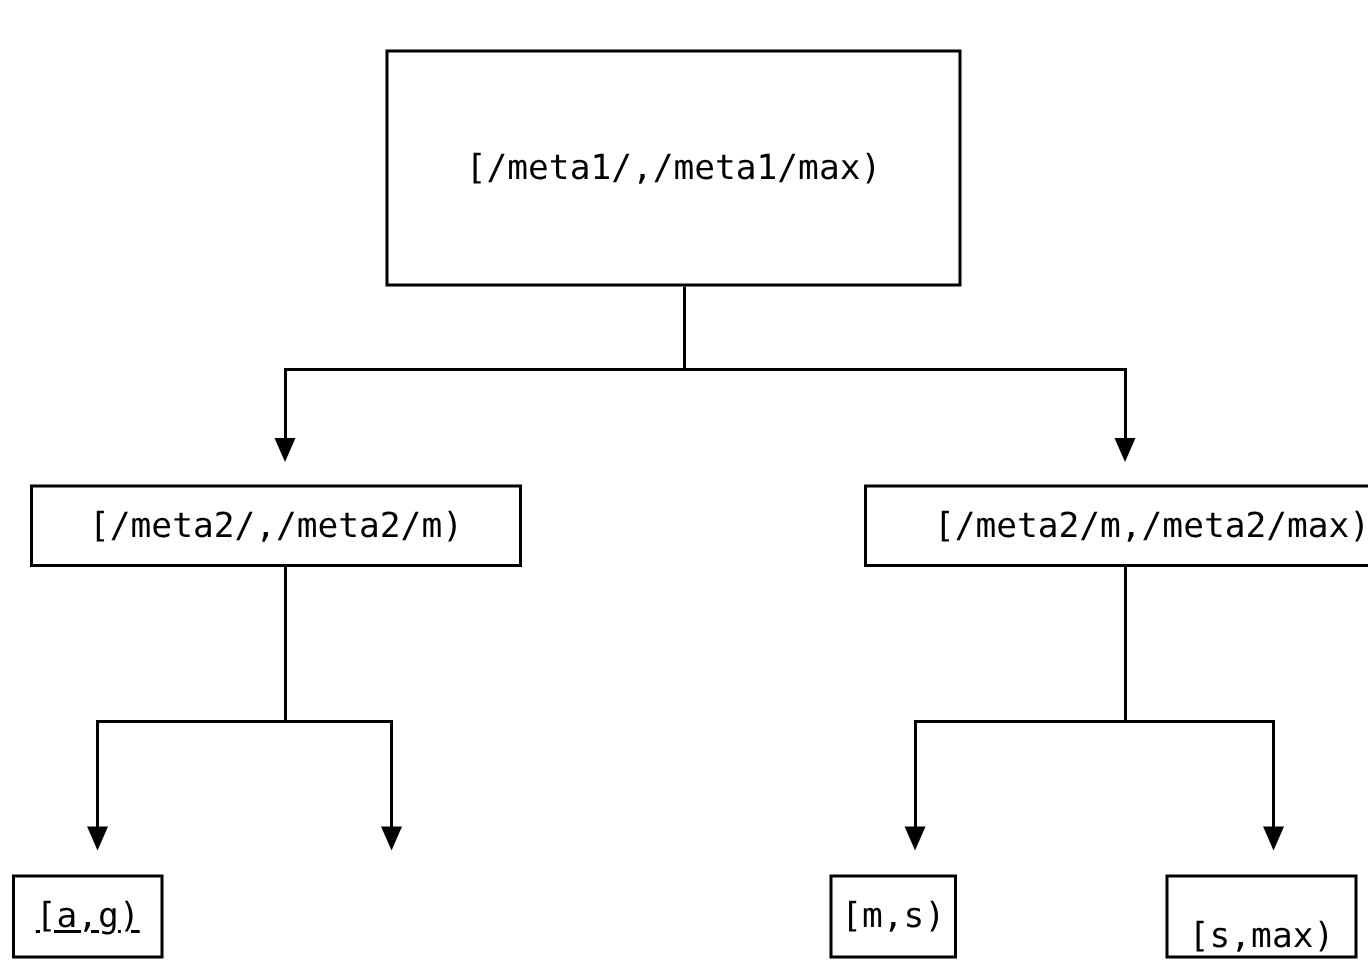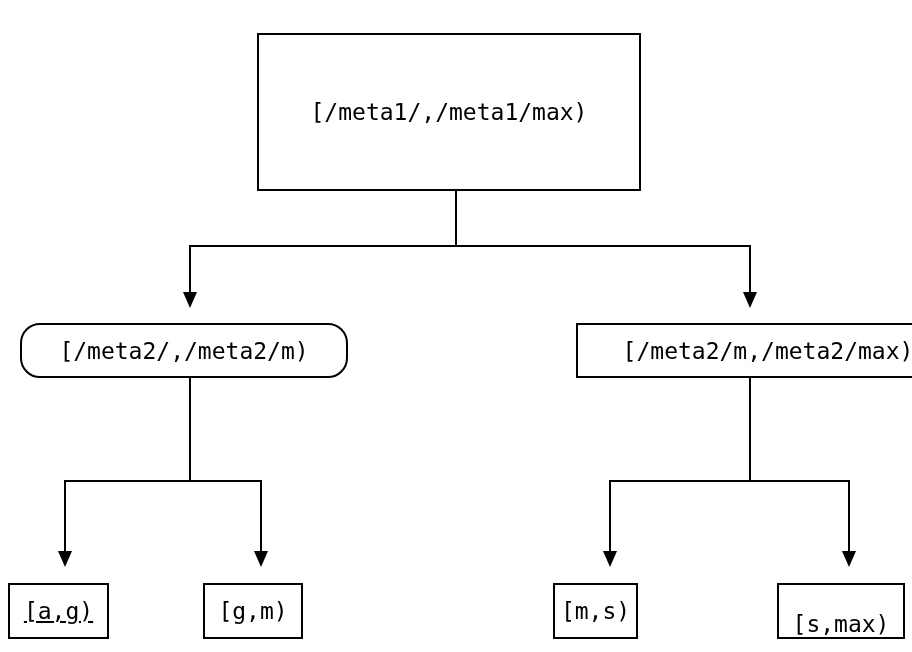--- a/index.html
+++ b/index.html
@@ -37,21 +37,21 @@
     border: 2px solid #000000;
     background: #ffffff;
     display: flex;
     align-items: center;
     justify-content: center;
     font-size: 23px;
     color: #000000;
     white-space: nowrap;
   }
   .node-root   { left: 257px; top: 12px;  width: 384px; height: 158px; margin-top: 21px; }
-  .node-l1-left  { left: 20px;  top: 323px; width: 328px; height: 55px; border-radius: 20px; }
+  .node-l1-left  { left: 20px;  top: 323px; width: 328px; height: 55px; }
   .node-l1-right { left: 576px; top: 323px; width: 384px; height: 55px; }
   .node-leaf-ag   { left: 8px;   top: 583px; width: 101px; height: 56px; text-decoration: underline; }
   .node-leaf-gm   { left: 203px; top: 583px; width: 100px; height: 56px; }
   .node-leaf-ms   { left: 553px; top: 583px; width: 85px; height: 56px; }
   .node-leaf-smax { left: 777px; top: 583px; width: 128px; height: 56px; align-items: flex-end; }
 </style>
 </head>
 <body>
 
 <div class="diagram">
@@ -113,23 +113,20 @@
   </div>
 
   <div class="node node-l1-right">
     <span>[/meta2/m,/meta2/max)</span>
   </div>
 
   <div class="node node-leaf-ag">
     <span>[a,g)</span>
   </div>
 
-  <div class="node node-leaf-gm">
-    <span>[g,m)</span>
-  </div>
 
   <div class="node node-leaf-ms">
     <span>[m,s)</span>
   </div>
 
   <div class="node node-leaf-smax">
     <span>[s,max)</span>
   </div>
 
 </div>

